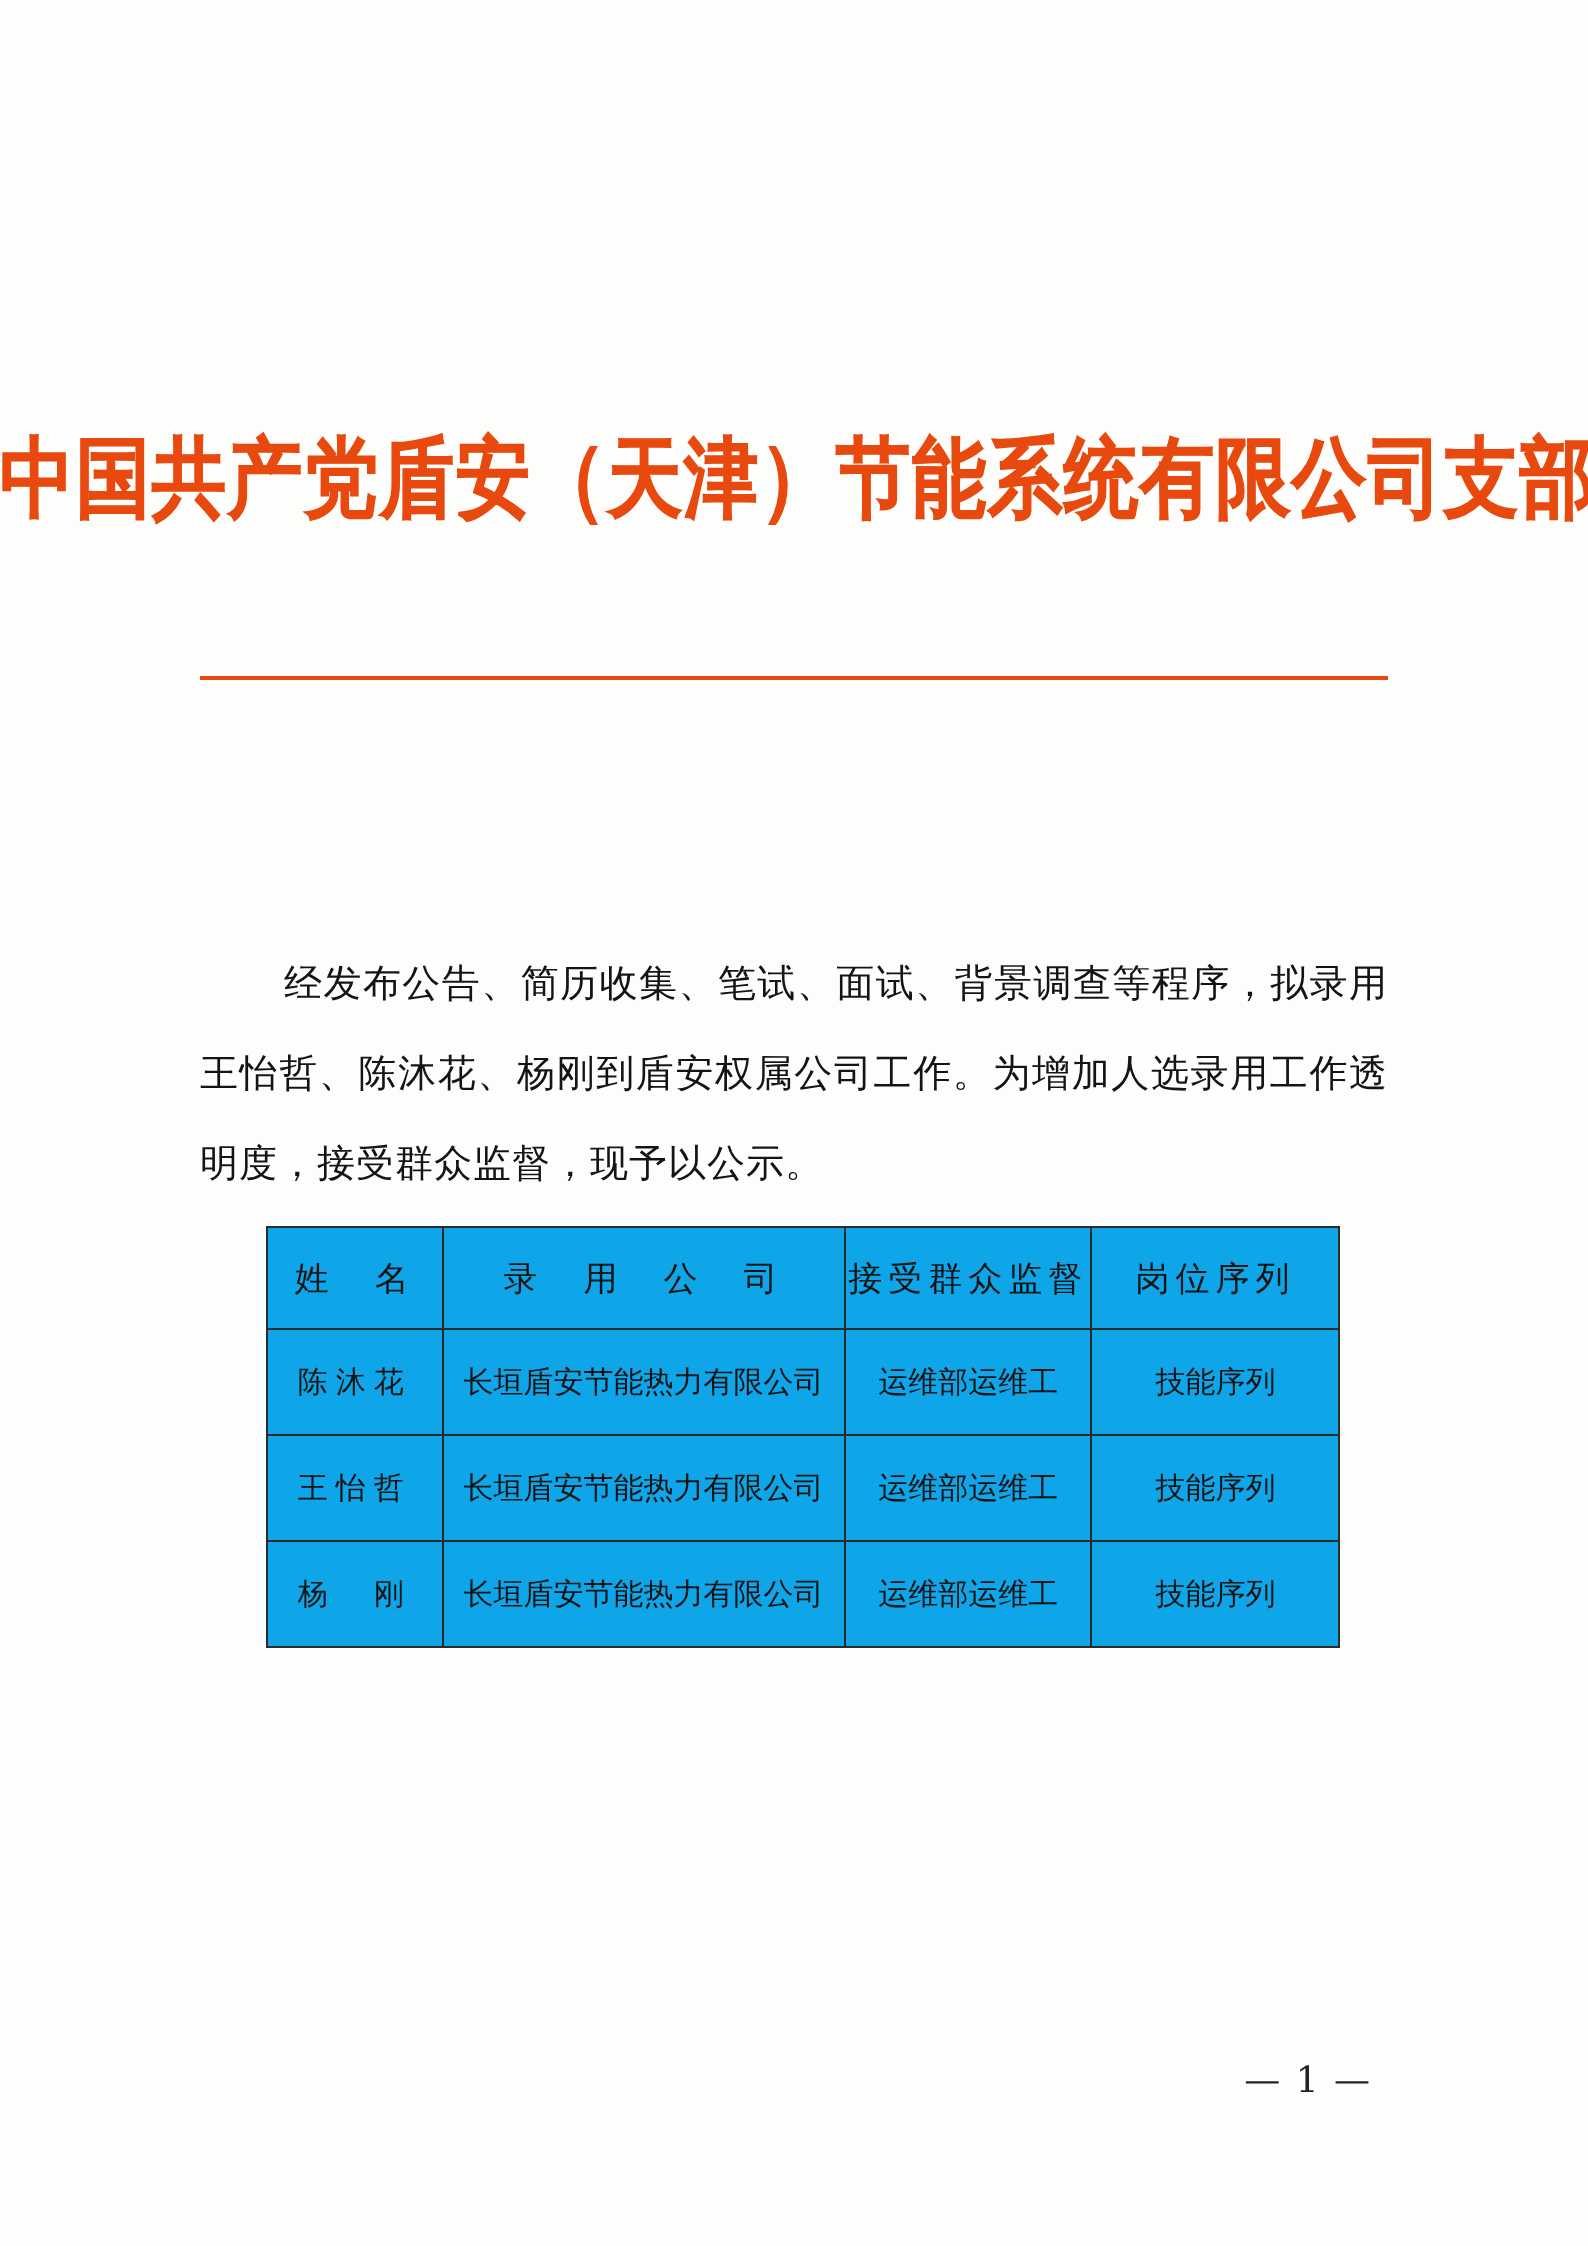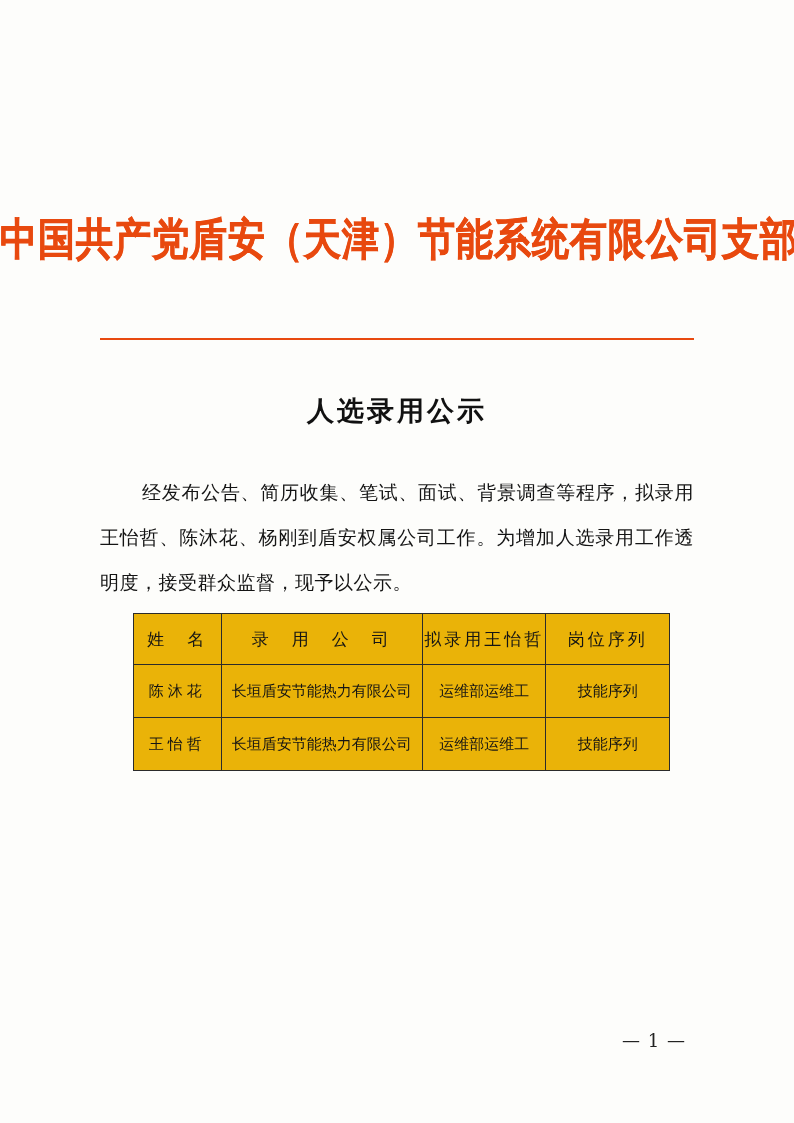--- a/index.html
+++ b/index.html
@@ -76,21 +76,21 @@
     margin: 0;
     text-indent: 42px;
   }
   table.people {
     position: absolute;
     left: 133px;
     top: 613px;
     width: 537px;
     border-collapse: collapse;
     font-size: 15px;
-    background: #eab308;
+    background: #0ea5e9;
   }
   table.people th,
   table.people td {
     border: 1.5px solid #2b2b2b;
     text-align: center;
     color: #141414;
     font-weight: normal;
   }
   table.people th {
     height: 48px;
@@ -117,47 +117,52 @@
 </head>
 <body>
 
 <div class="page">
 
   <div class="letterhead">
     <div class="letterhead-title">中国共产党盾安（天津）节能系统有限公司支部委员会</div>
   </div>
   <div class="letterhead-rule"></div>
 
-  <div class="doc-title">人选录用公示</div>
 
   <div class="body-block para1">
     <p>经发布公告、简历收集、笔试、面试、背景调查等程序，拟录用王怡哲、陈沐花、杨刚到盾安权属公司工作。为增加人选录用工作透明度，接受群众监督，现予以公示。</p>
   </div>
 
   <table class="people">
     <thead>
       <tr>
         <th class="col-name">姓　名</th>
         <th class="col-company">录　用　公　司</th>
-        <th class="col-dept">拟录用王怡哲</th>
+        <th class="col-dept">接受群众监督</th>
         <th class="col-seq">岗位序列</th>
       </tr>
     </thead>
     <tbody>
       <tr>
         <td class="col-name">陈沐花</td>
         <td class="col-company">长垣盾安节能热力有限公司</td>
         <td class="col-dept">运维部运维工</td>
         <td class="col-seq">技能序列</td>
       </tr>
       <tr>
         <td class="col-name">王怡哲</td>
         <td class="col-company">长垣盾安节能热力有限公司</td>
         <td class="col-dept">运维部运维工</td>
         <td class="col-seq">技能序列</td>
       </tr>
+      <tr>
+        <td class="col-name">杨　刚</td>
+        <td class="col-company">长垣盾安节能热力有限公司</td>
+        <td class="col-dept">运维部运维工</td>
+        <td class="col-seq">技能序列</td>
+      </tr>
     </tbody>
   </table>
 
 
   <div class="page-number">— 1 —</div>
 
 </div>
 
 </body></html>

